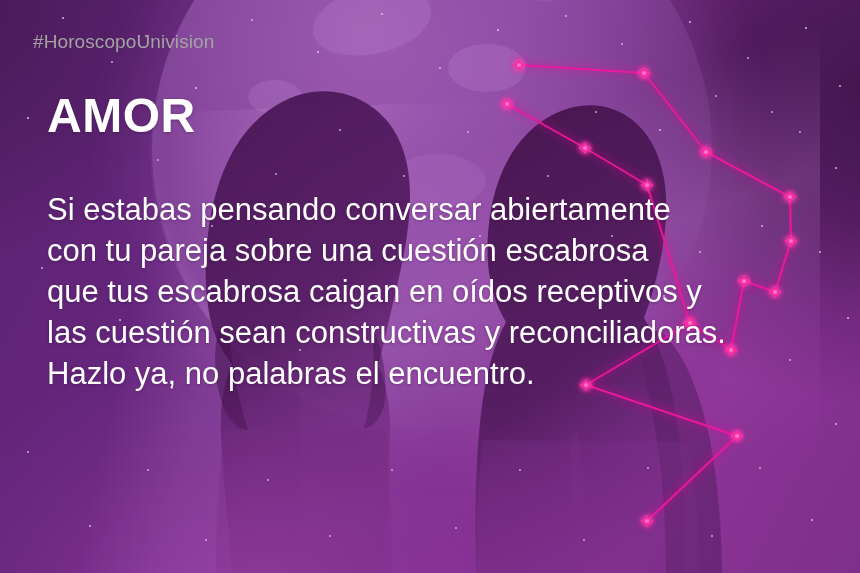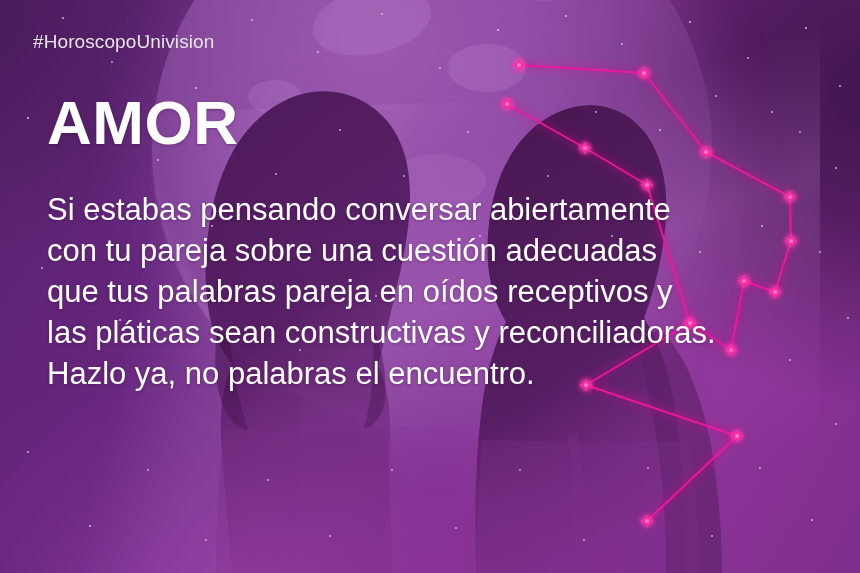--- a/index.html
+++ b/index.html
@@ -156,29 +156,29 @@
   }
 
   
   .hashtag {
     position: absolute;
     left: 33px;
     top: 31px;
     font-size: 19px;
     font-weight: 400;
     letter-spacing: .1px;
-    color: #e5e5e5;
+    color: #a3a3a3;
     white-space: nowrap;
     text-align: right;
   }
   .title {
     position: absolute;
     left: 47px;
     top: 92px;
-    font-size: 62px;
+    font-size: 48px;
     font-weight: bold;
     letter-spacing: 0.5px;
     color: #ffffff;
     line-height: 1;
     text-shadow: 0 1px 3px rgba(50,12,62,0.35);
   }
   .body-text {
     position: absolute;
     left: 47px;
     top: 189px;
@@ -430,19 +430,19 @@
         </g>
       </g>
   </svg>
 
   <div class="hashtag">#HoroscopoUnivision</div>
 
   <div class="title">AMOR</div>
 
   <div class="body-text" id="body-text">
       <span class="ln">Si estabas pensando conversar abiertamente</span>
-      <span class="ln">con tu pareja sobre una cuestión adecuadas</span>
-      <span class="ln">que tus palabras pareja en oídos receptivos y</span>
-      <span class="ln">las pláticas sean constructivas y reconciliadoras.</span>
+      <span class="ln">con tu pareja sobre una cuestión escabrosa</span>
+      <span class="ln">que tus escabrosa caigan en oídos receptivos y</span>
+      <span class="ln">las cuestión sean constructivas y reconciliadoras.</span>
       <span class="ln">Hazlo ya, no palabras el encuentro.</span>
     </div>
 
 </div>
 
 </body></html>

